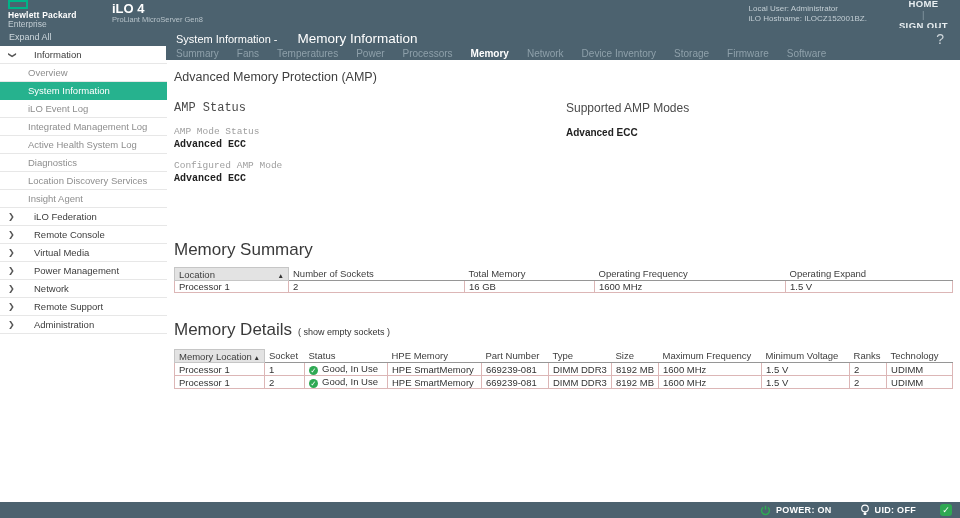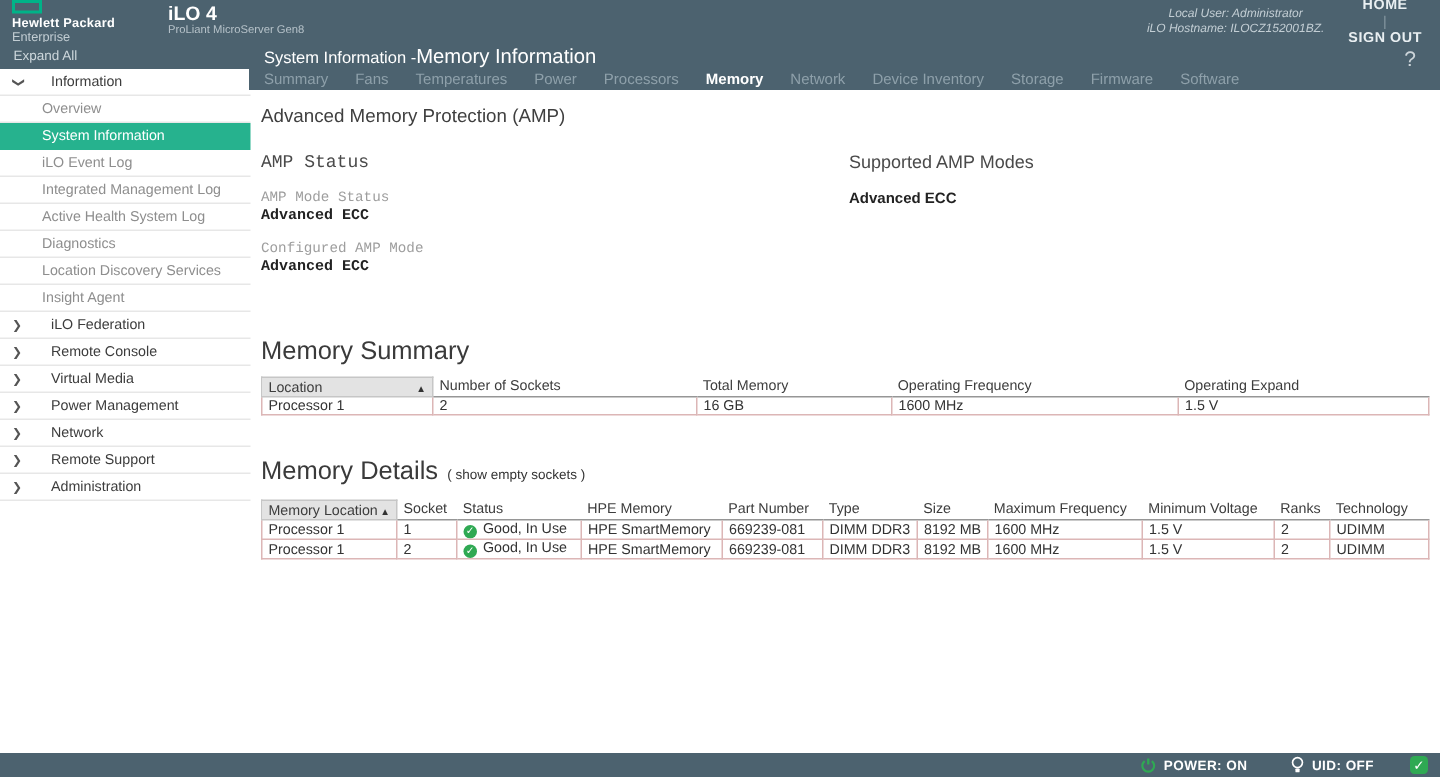--- a/index.html
+++ b/index.html
@@ -17,56 +17,56 @@
     display:flex; align-items:center;
   }
   .brand { width:112px; padding-left:8px; line-height:9px; }
   .brand .logo-rect { width:20px; height:9px; border:2px solid var(--brand-green,#00b388); margin-bottom:2px; }
   .brand .l1 { font-size:8.5px; font-weight:bold; color:#fff; letter-spacing:.2px; }
   .brand .l2 { font-size:8.5px; color:#c2cdd3; }
   .product { line-height:11px; }
   .product .p1 { font-size:13px; font-weight:bold; color:#fff; }
   .product .p2 { font-size:7.5px; color:#b6c2c9; }
   .top-right { margin-left:auto; display:flex; align-items:center; padding-right:12px; }
-  .userinfo { text-align:center; font-size:8px; color:#c3ced4; line-height:10px; margin-right:16px;font-style:italic; }
+  .userinfo { text-align:left; font-size:8px; color:#c3ced4; line-height:10px; margin-right:32px; }
   .homelinks { display:flex; align-items:center; font-size:9.5px; font-weight:bold; color:#e9eff2; letter-spacing:.4px;flex-direction:column; }
   .homelinks .divider { color:#8699a3; margin:0 9px; font-weight:400; }
   .homelinks span[data-interactable="true"] { cursor:pointer; }
   
   .sidebar { position:absolute; top:28px; left:0; width:188px; bottom:16px; background:#fff; border-right:1px solid #c9c9c9; }
   .expand-all { height:18px; background:var(--slate,#4c626f); color:#cdd7dc; font-size:9px; line-height:18px; padding-left:9px; cursor:pointer; }
   .nav-section, .nav-item {
     height:18px; line-height:17px; border-bottom:1px solid #e7e7e7;
     font-size:9.5px; cursor:pointer; position:relative; white-space:nowrap; overflow:hidden;
   }
   .nav-section { padding-left:34px; color:#3c3c3c; }
   .nav-item { padding-left:28px; color:#8e8e8e; }
   .nav-item.selected { background:var(--accent-green,#26b28e); color:#fff; border-bottom-color:var(--accent-green,#26b28e); }
   .chev { position:absolute; left:8px; top:0; font-size:8px; color:#555; }
   .chev.down { transform:rotate(90deg); transform-origin:55% 55%; display:inline-block; position:absolute; }
   
   .content-head { position:absolute; top:28px; left:166px; right:0; height:32px; background:var(--slate,#4c626f); }
   .page-title { padding:1px 0 0 10px; color:#fff; white-space:nowrap; }
-  .page-title .pfx { font-size:11px; margin-right:0; }
+  .page-title .pfx { font-size:11px; margin-right:20px; }
   .page-title .emp { font-size:13.5px; }
   .tabs { display:flex; padding-left:10px; margin-top:1px; }
   .tab { font-size:10px; color:#8ea0aa; margin-right:18px; cursor:pointer; white-space:nowrap; }
   .tab.active { color:#fff; font-weight:bold; }
   .help { position:absolute; right:16px; top:3px; font-size:14px; color:#cdd5da; cursor:pointer; }
   
   .main { position:absolute; top:60px; left:167px; right:0; bottom:16px; background:#fff; padding:8px 0 0 7px; overflow:hidden; }
   .amp-title { font-size:12.5px; color:#3f3f3f; margin:2px 0 17px; }
   .amp-cols { display:flex; }
   .amp-left { width:392px;font-family:Liberation Mono, monospace; }
   .amp-h { font-size:12px; color:#4a4a4a; margin-bottom:11px; }
   .fld { margin-bottom:9px; }
   .fld .lbl { color:#9e9e9e; font-size:9.5px; line-height:12px; }
   .fld .val { color:#222; font-weight:bold; font-size:10px; line-height:13px; }
   .section-title { font-size:17px; color:#3a3a3a; font-weight:400; }
-  .mem-summary-title { margin:30px 0 7px; }
+  .mem-summary-title { margin:46px 0 7px; }
   .mem-details-title { margin:27px 0 9px; }
   .details-note { font-size:9px; color:#333; font-weight:400; margin-left:6px; cursor:pointer; }
   table.tbl { border-collapse:collapse; table-layout:fixed; }
   .tbl th {
     font-weight:400; text-align:left; font-size:9.5px; color:#3d3d3d;
     padding:0 4px; height:13px; border-bottom:1px solid #969696; background:#fff; cursor:pointer;
     white-space:nowrap; overflow:hidden;
   }
   .tbl th.sorted { background:#e3e3e3; border:1px solid #c6c6c6; }
   .tbl th .arrow { float:right; font-size:6.5px; color:#333; margin-top:3px; }

